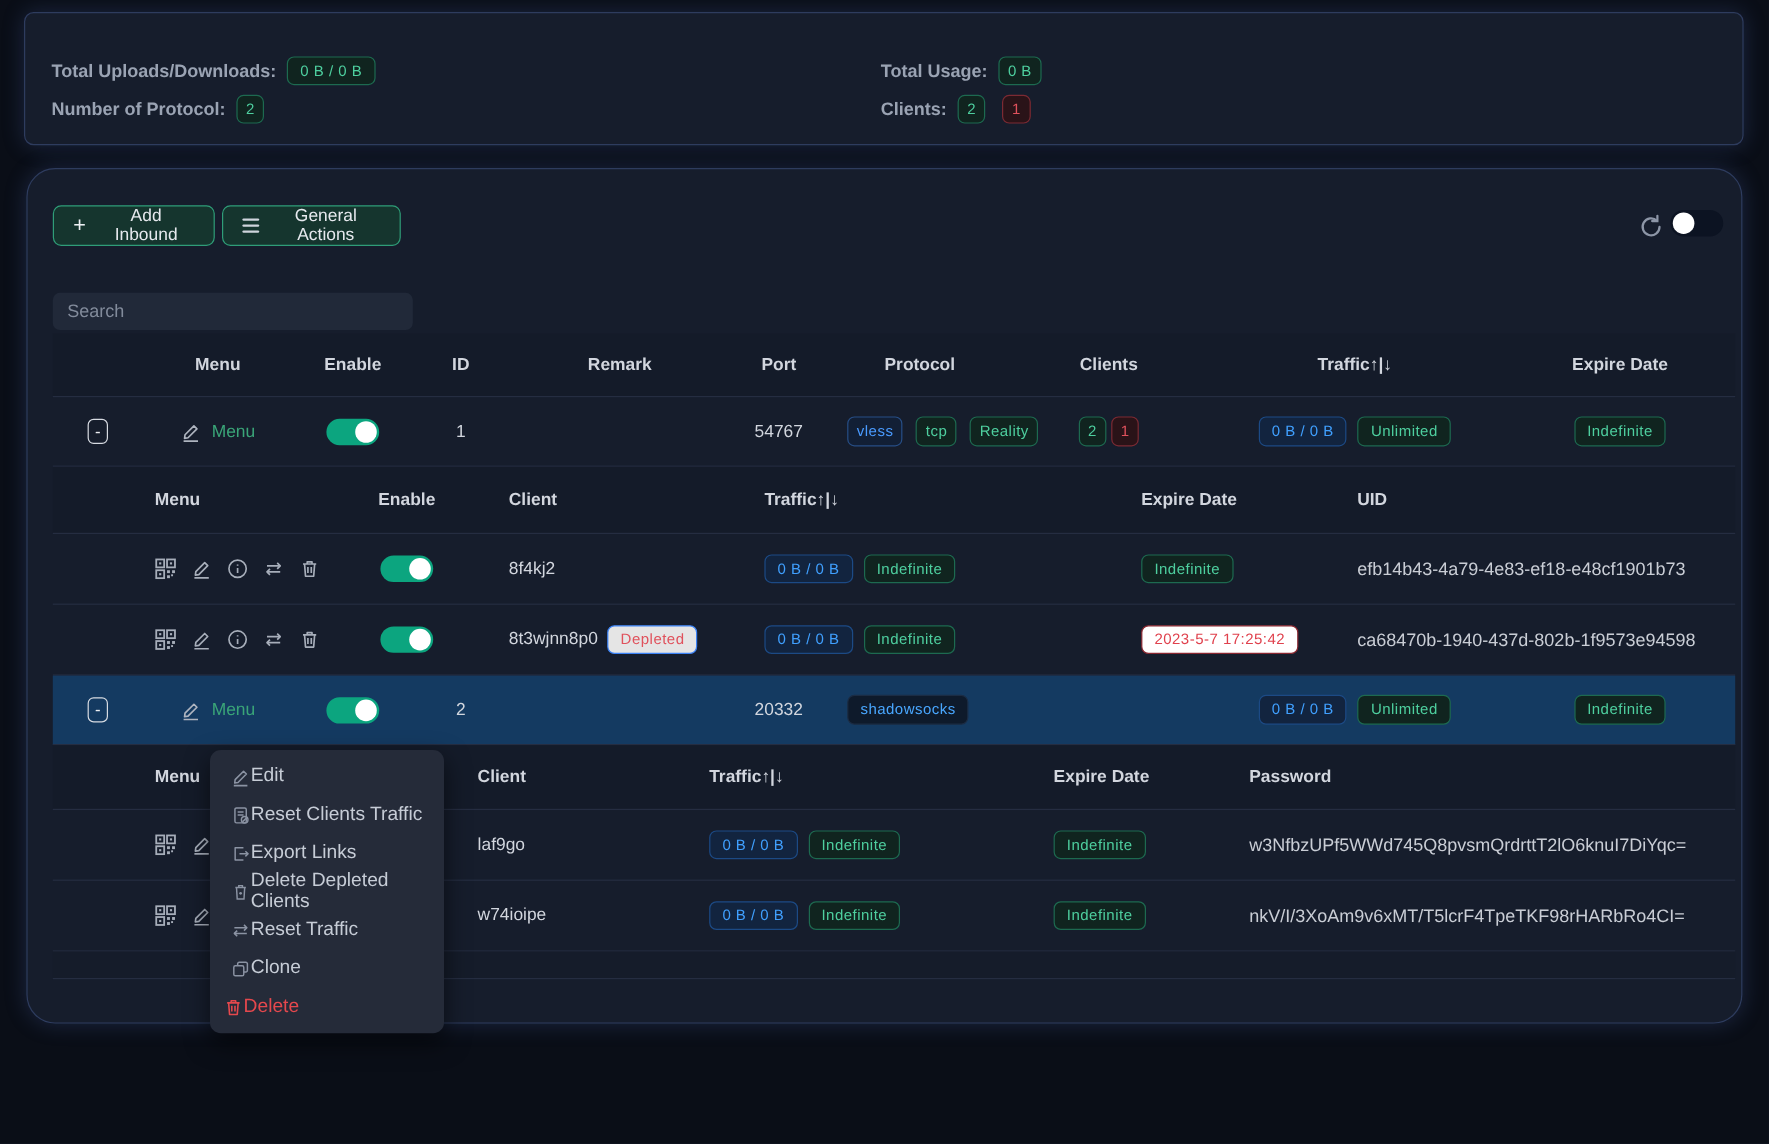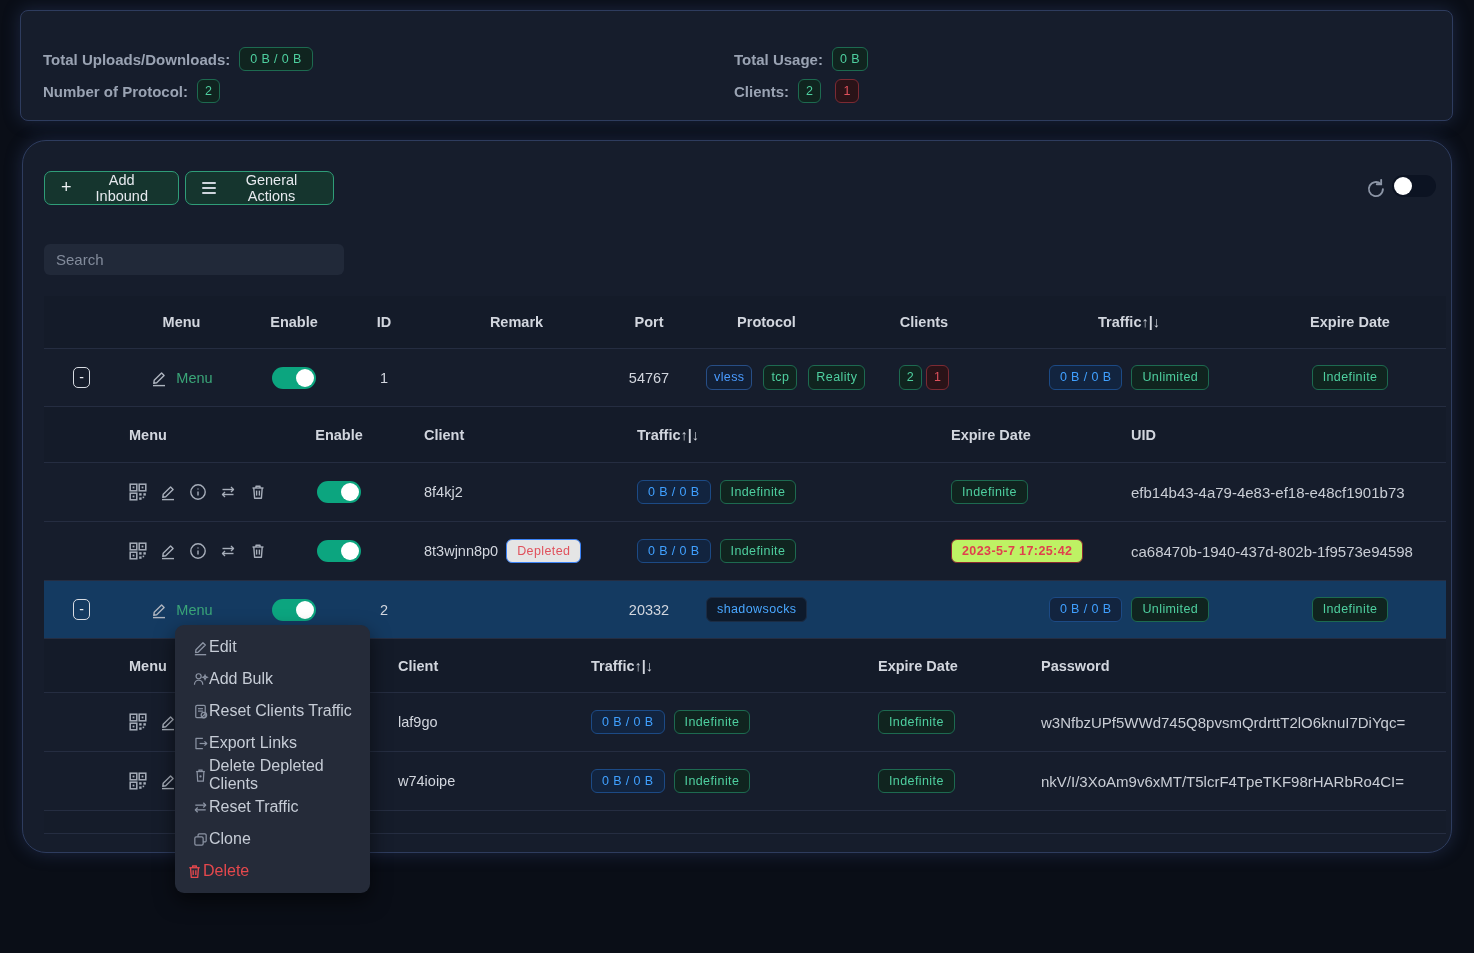--- a/index.html
+++ b/index.html
@@ -29,21 +29,21 @@
   .badge {
     display:inline-block; font-size:12.5px; line-height:1;
     padding:5px 10px; border-radius:6px; letter-spacing:.4px; white-space:nowrap;
   }
   .badge.sm { padding:5px 7px; }
   .b-green { color:#4ecf9f; background:#10241f; border:1px solid #1d6a50; }
   .b-red   { color:#e0515c; background:#2a1318; border:1px solid #7c2a33; }
   .b-blue  { color:#40a0ff; background:#12243f; border:1px solid #1c4a85; }
   .b-vless { color:#4a9bff; background:#121f35; border:1px solid #274e86; }
   .b-ss    { color:#49a7ff; background:#0e1a2b; border:1px solid #1b2c44; }
-  .b-reddate { color:#e0414d; background:#bef264; border:1px solid #8a2730;font-weight:bold; }
+  .b-reddate { color:#e0414d; background:#ffffff; border:1px solid #8a2730; }
   .b-depleted { color:#e0515c; background:#e5e5e5; border:1px solid #3b82f6; }
 
   
   .btn {
     position:absolute; top:30px; height:34px; display:flex; align-items:center; gap:10px;
     background:#15352e; border:1px solid #2f9d78; border-radius:7px;
     color:#e6e9ee; font-size:14.5px; padding:0 16px; cursor:pointer;
   }
   .btn .plus { font-size:18px; font-weight:400; color:#eef1f4; margin-top:-2px; }
   .bars { display:flex; flex-direction:column; gap:3px; }
@@ -56,21 +56,21 @@
   .switch.off { background:#0c1322; }
   .switch.off .knob { left:2px; right:auto; }
   #top-toggle { position:absolute; left:1369px; top:34px; }
 
   #search { position:absolute; left:21px; top:103px; width:300px; height:31px;
     background:#212939; border:none; border-radius:6px; color:#d5dae2;
     font-size:15px; padding:0 12px; font-family:"Liberation Sans", sans-serif; outline:none; }
   #search::placeholder { color:#828b9b; }
 
   
-  #tbl { position:absolute; left:21px; top:155px; width:1402px; }
+  #tbl { position:absolute; left:21px; top:137px; width:1402px; }
   .row { border-bottom:1px solid #252d41; }
   .row.head { background:#141b29; }
   .hcell { color:#b7bdc8; font-size:14px; font-weight:700; }
   .main-cols { display:grid; grid-template-columns:75px 125px 100px 80px 185px 80px 155px 160px 250px 192px; align-items:center; }
   .sub1-cols { display:grid; grid-template-columns:250px 90px 200px 300px 230px 332px; align-items:center; }
   .sub2-cols { display:grid; grid-template-columns:250px 90px 175px 280px 195px 412px; align-items:center; }
   .c { display:flex; align-items:center; justify-content:center; font-size:14.5px; color:#d2d6de; }
   .c.left { justify-content:flex-start; }
   .row.highlight { background:#143a61; }
   .h53{height:53px}.h54{height:54px}.h56{height:56px}.h58{height:58px}.h59{height:59px}
@@ -505,50 +505,44 @@
 
 <div id="ctx-menu">
   <div class="ctx-item">
     <svg width="17" height="17" viewBox="0 0 18 18">
         <use href="#i-edit"></use>
       </svg>
     <span>Edit</span>
     </div>
   <div class="ctx-item">
     <svg width="17" height="17" viewBox="0 0 18 18">
-        <use href="#i-user-bulk"></use>
-      </svg>
-    <span>Add Bulk</span>
+        <use href="#i-doc-reset"></use>
+      </svg>
+    <span>Reset Clients Traffic</span>
     </div>
   <div class="ctx-item">
     <svg width="17" height="17" viewBox="0 0 18 18">
-        <use href="#i-doc-reset"></use>
-      </svg>
-    <span>Reset Clients Traffic</span>
+        <use href="#i-export"></use>
+      </svg>
+    <span>Export Links</span>
     </div>
   <div class="ctx-item">
     <svg width="17" height="17" viewBox="0 0 18 18">
-        <use href="#i-export"></use>
-      </svg>
-    <span>Export Links</span>
+        <use href="#i-trash-dot"></use>
+      </svg>
+    <span>Delete Depleted Clients</span>
     </div>
   <div class="ctx-item">
     <svg width="17" height="17" viewBox="0 0 18 18">
-        <use href="#i-trash-dot"></use>
-      </svg>
-    <span>Delete Depleted Clients</span>
+        <use href="#i-loop"></use>
+      </svg>
+    <span>Reset Traffic</span>
     </div>
   <div class="ctx-item">
     <svg width="17" height="17" viewBox="0 0 18 18">
-        <use href="#i-loop"></use>
-      </svg>
-    <span>Reset Traffic</span>
-    </div>
-  <div class="ctx-item">
-    <svg width="17" height="17" viewBox="0 0 18 18">
         <use href="#i-clone"></use>
       </svg>
     <span>Clone</span>
     </div>
   <div class="ctx-item danger">
     <svg width="17" height="17" viewBox="0 0 18 18">
         <use href="#i-trash"></use>
       </svg>
     <span>Delete</span>
     </div>

